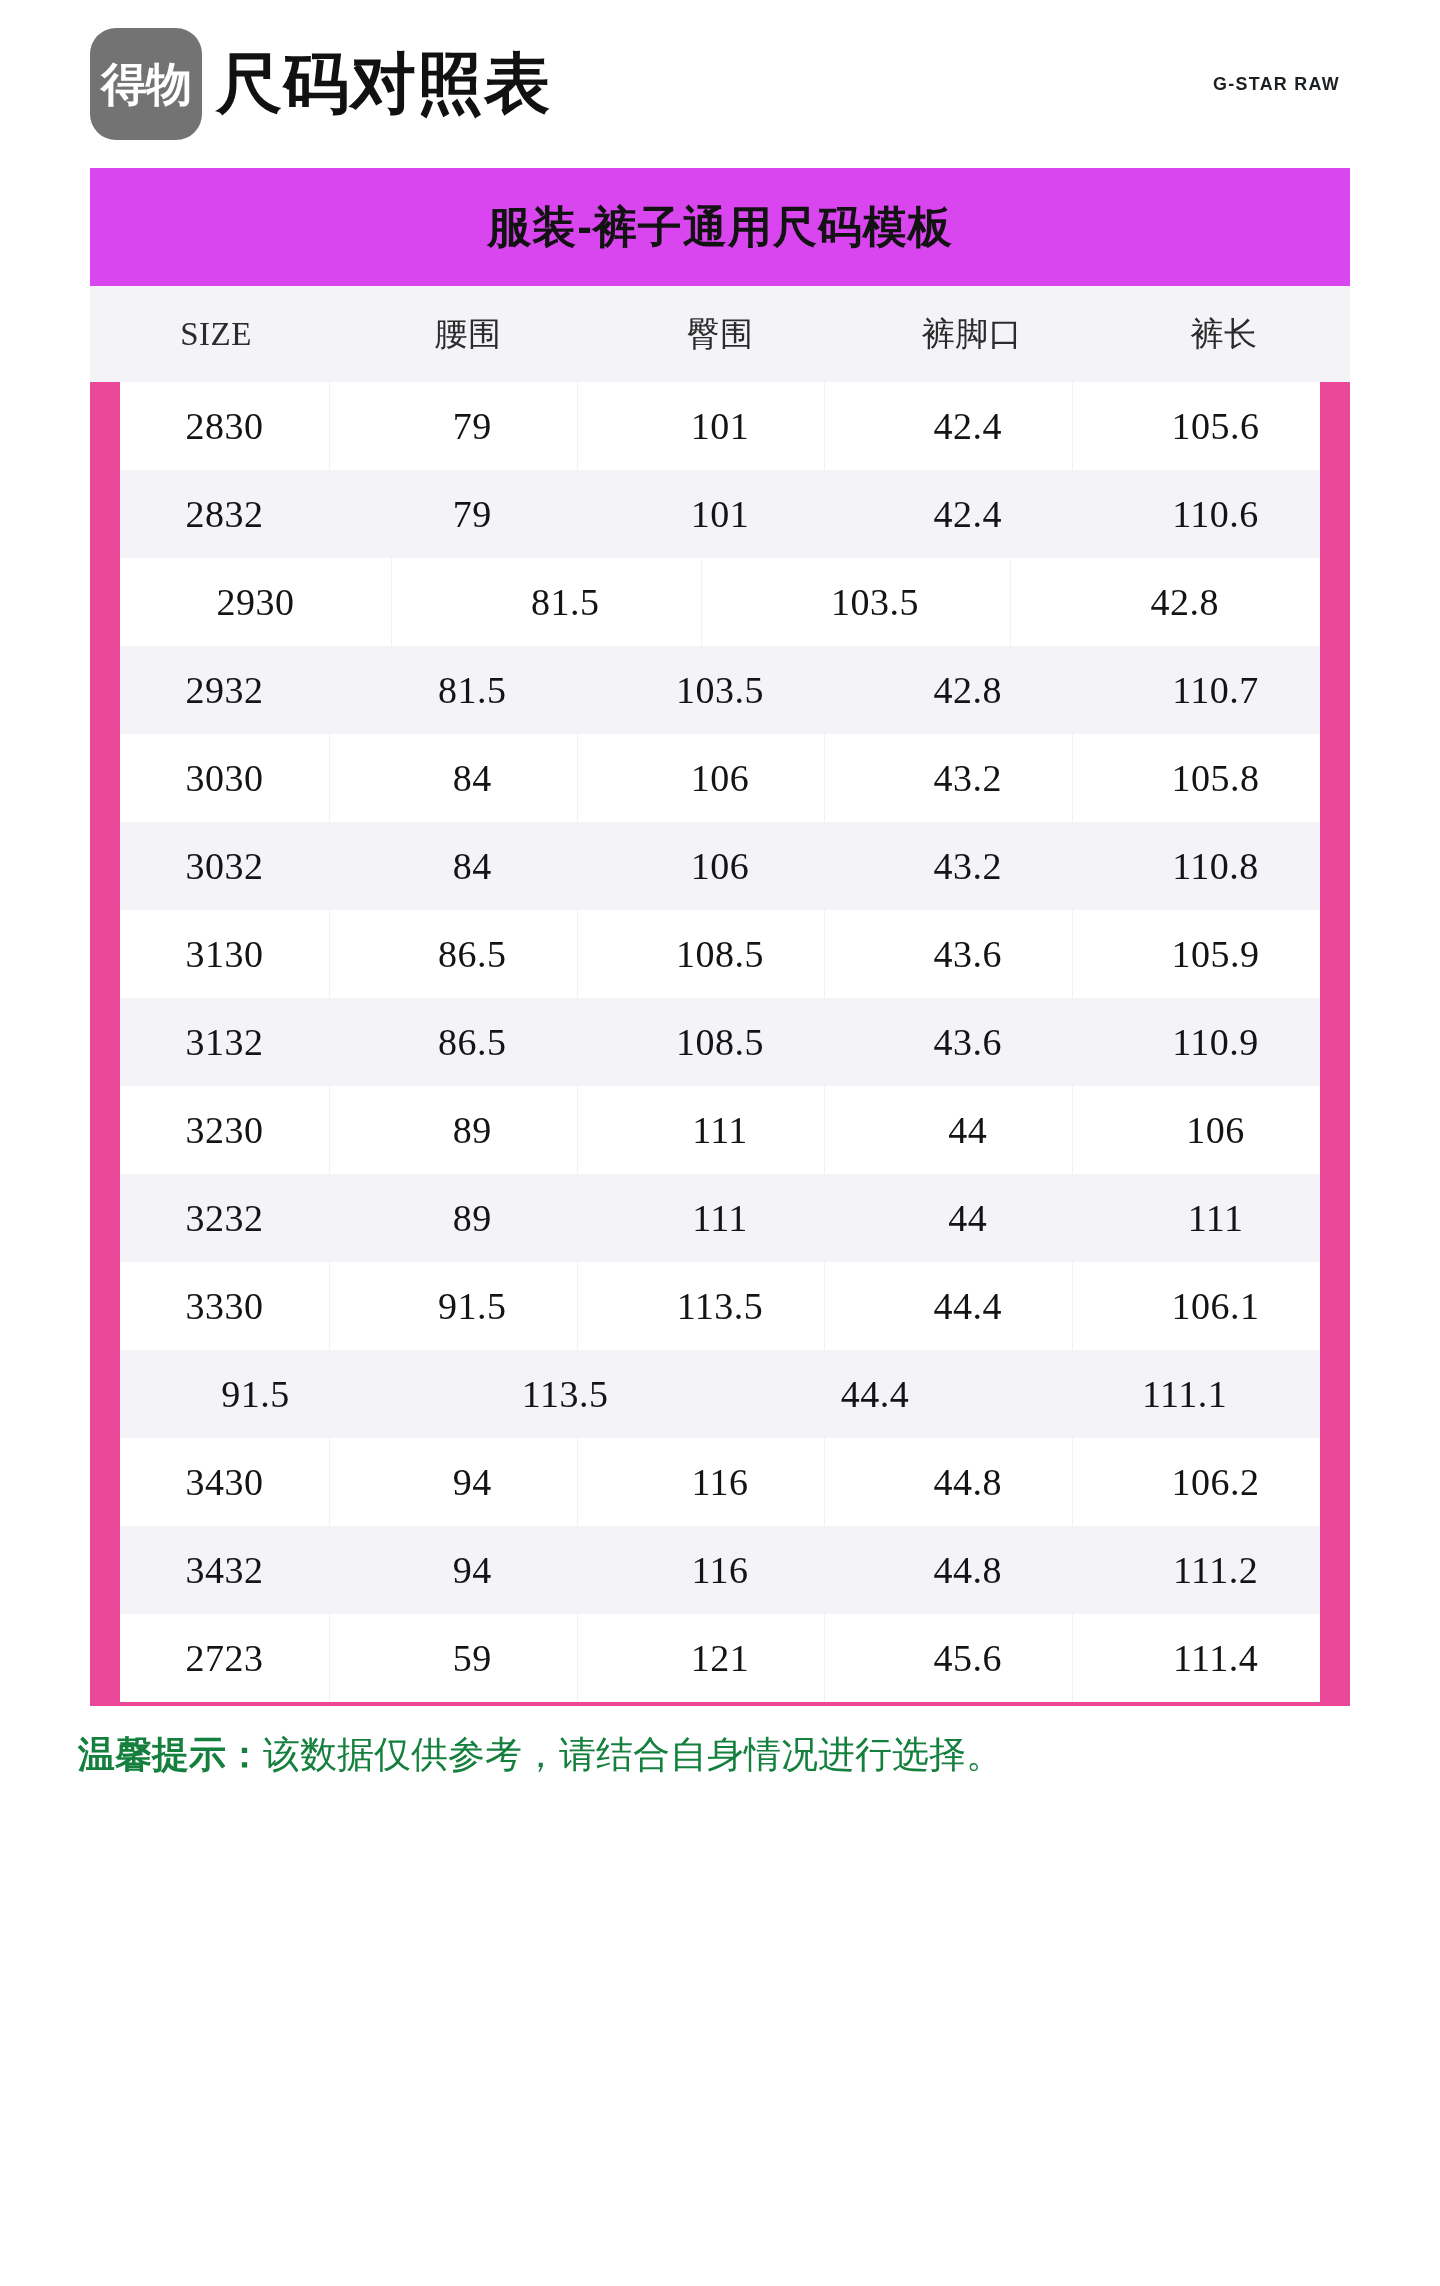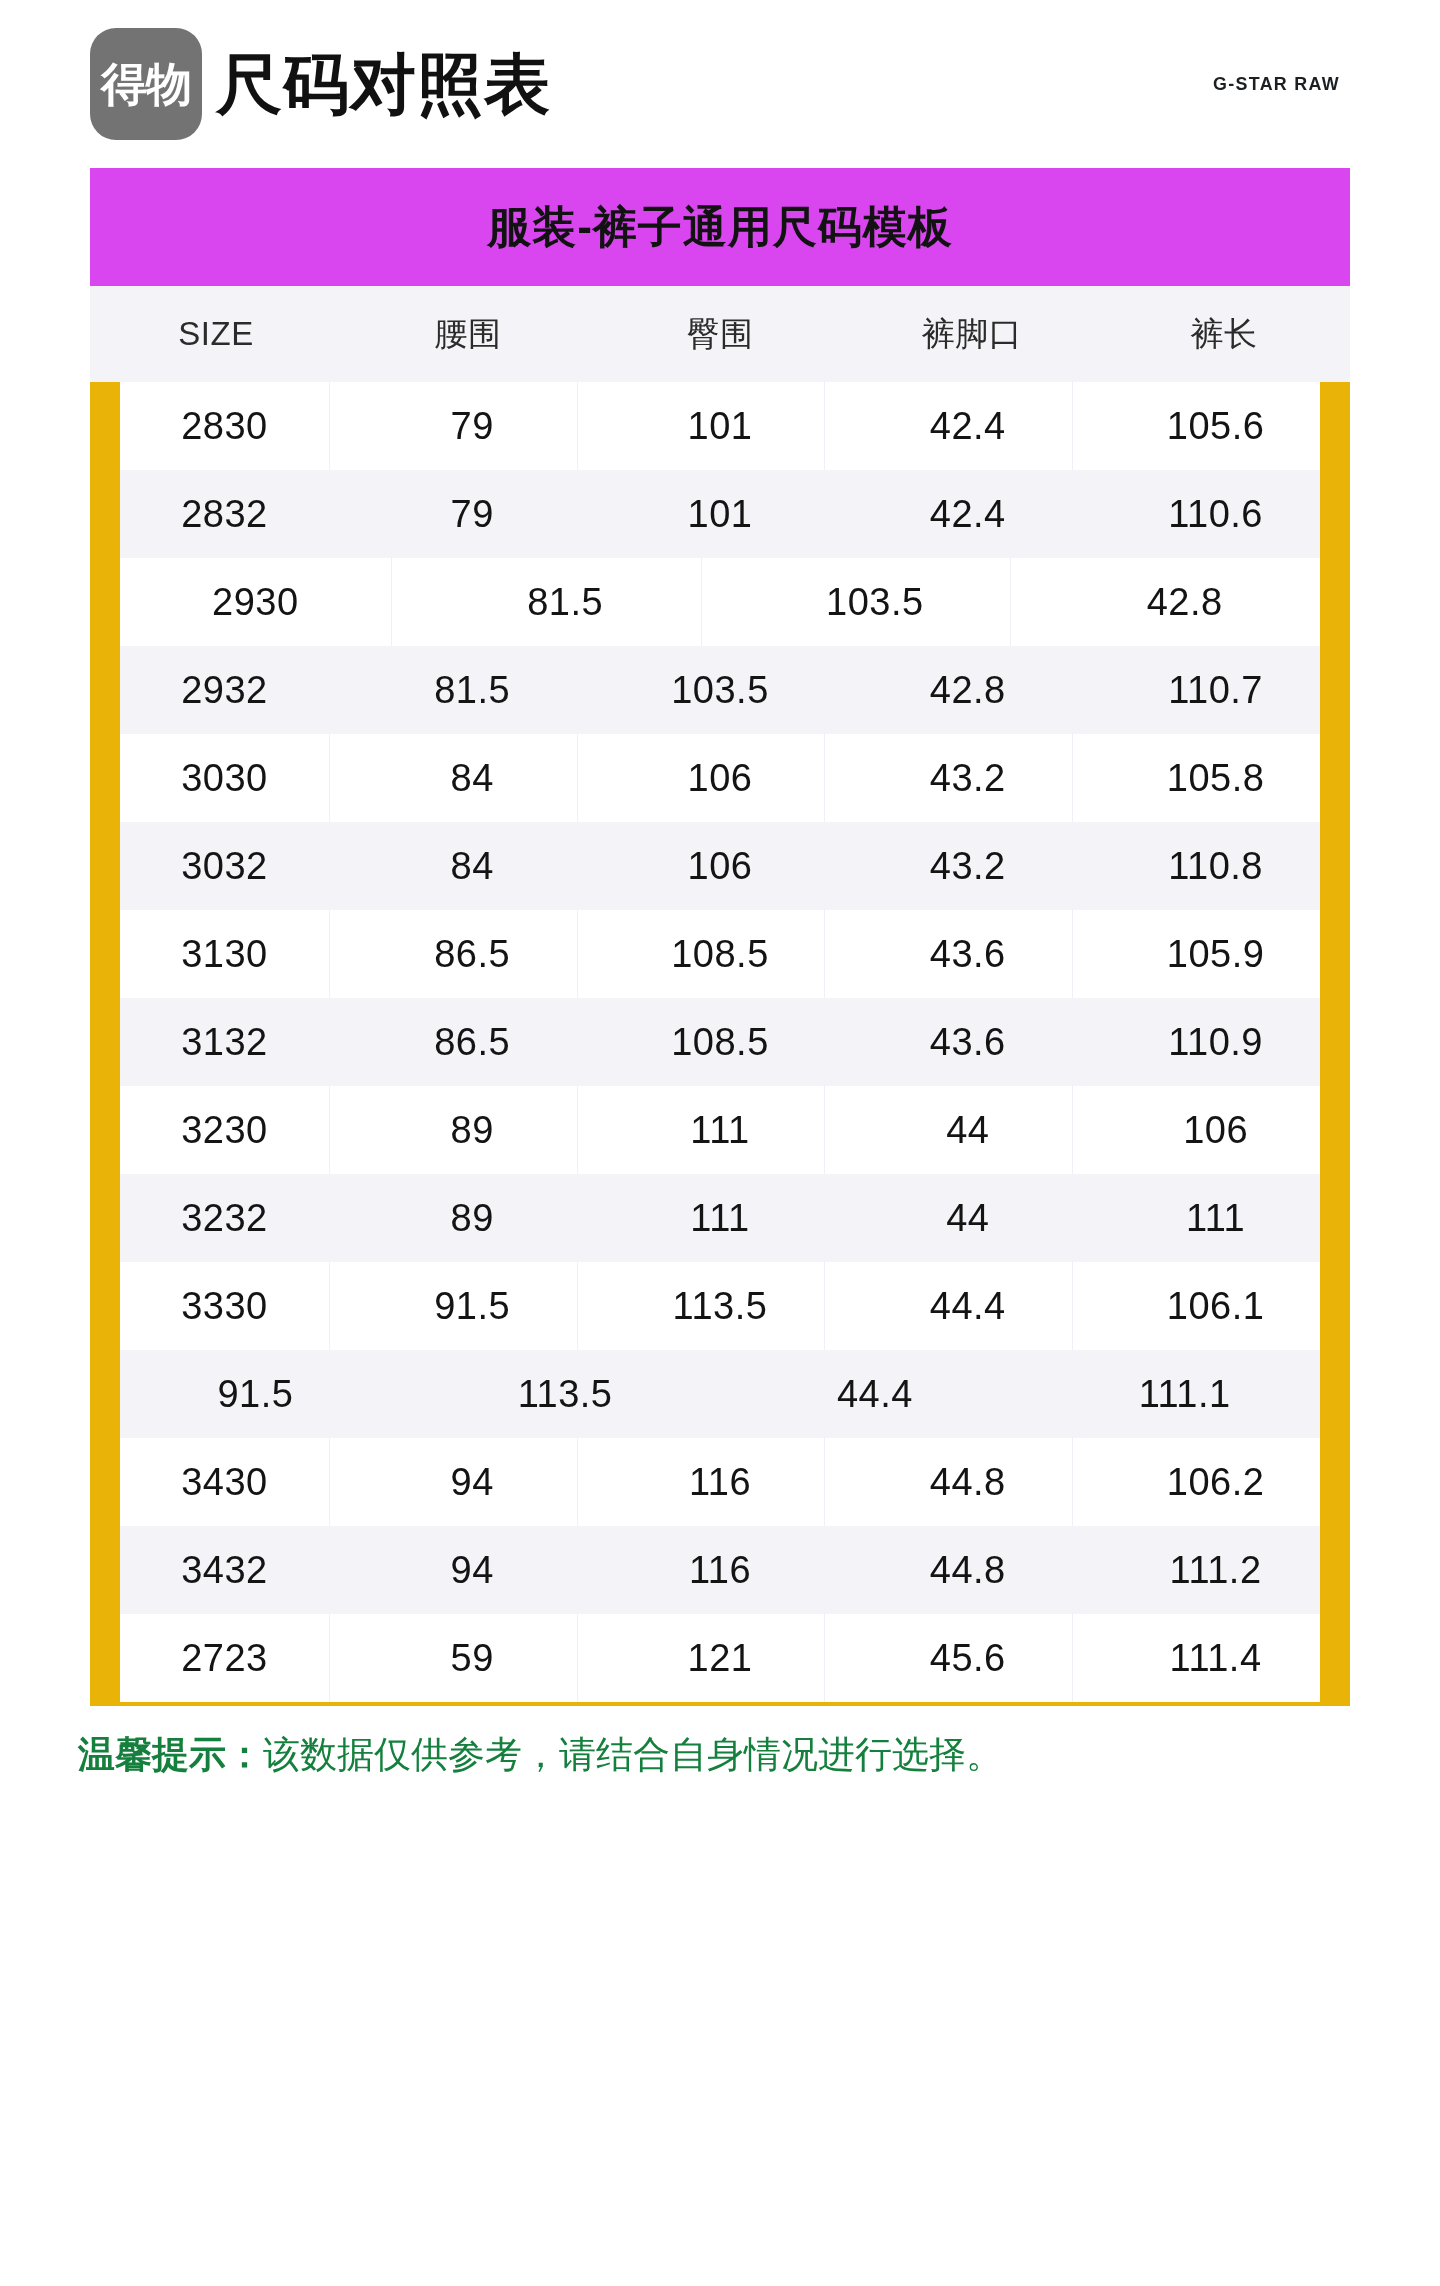--- a/index.html
+++ b/index.html
@@ -59,20 +59,21 @@
     font-family: "Liberation Sans", "DejaVu Sans", sans-serif;
   }
 
   .header-title {
     font-size: 66px;
     font-weight: 700;
     letter-spacing: 1px;
     color: #111111;
     line-height: 1;
     white-space: nowrap;
+    font-family: Liberation Serif, serif;
   }
 
   .merchant-logo {
     margin-left: auto;
     font-size: 19px;
     font-weight: 700;
     letter-spacing: 1.4px;
     color: #1d2023;
     font-family: "Liberation Sans", "DejaVu Sans", sans-serif;
     white-space: nowrap;
@@ -95,22 +96,23 @@
   }
   .table-title-text {
     font-size: 44px;
     font-weight: 700;
     color: #121212;
     letter-spacing: 1px;
     white-space: nowrap;
   }
 
   .table-body {
-    background: #eab308;
+    background: #ec4899;
     padding: 0 0 4px 0;
+    font-family: Liberation Serif, serif;
   }
 
   
   .thead-row {
     display: flex;
     height: 96px;
     align-items: center;
     background: #f4f4f8;
   }
   .thead-cell {

